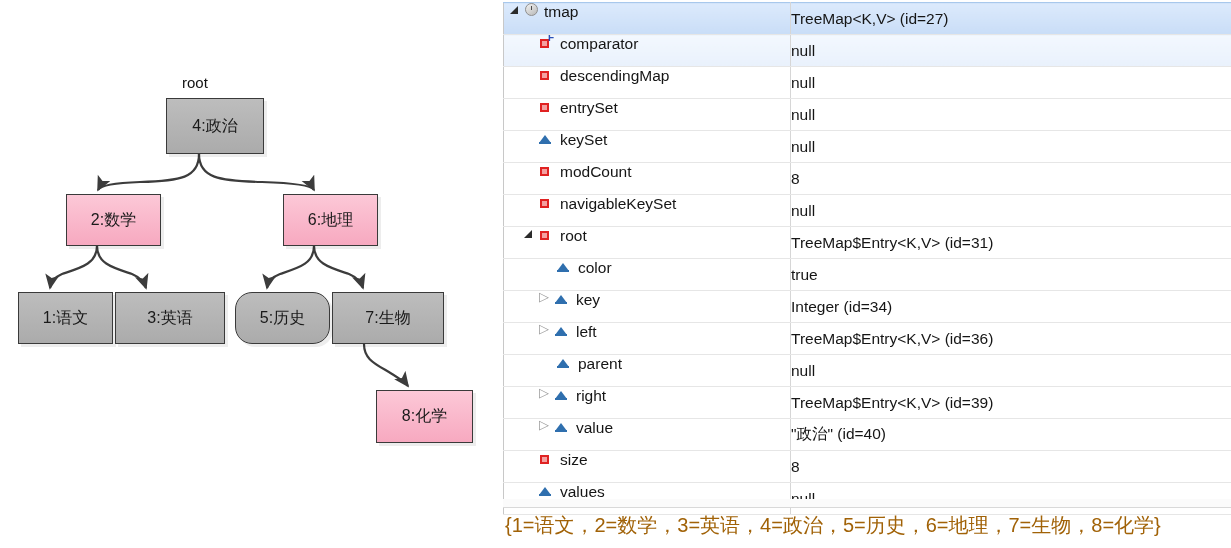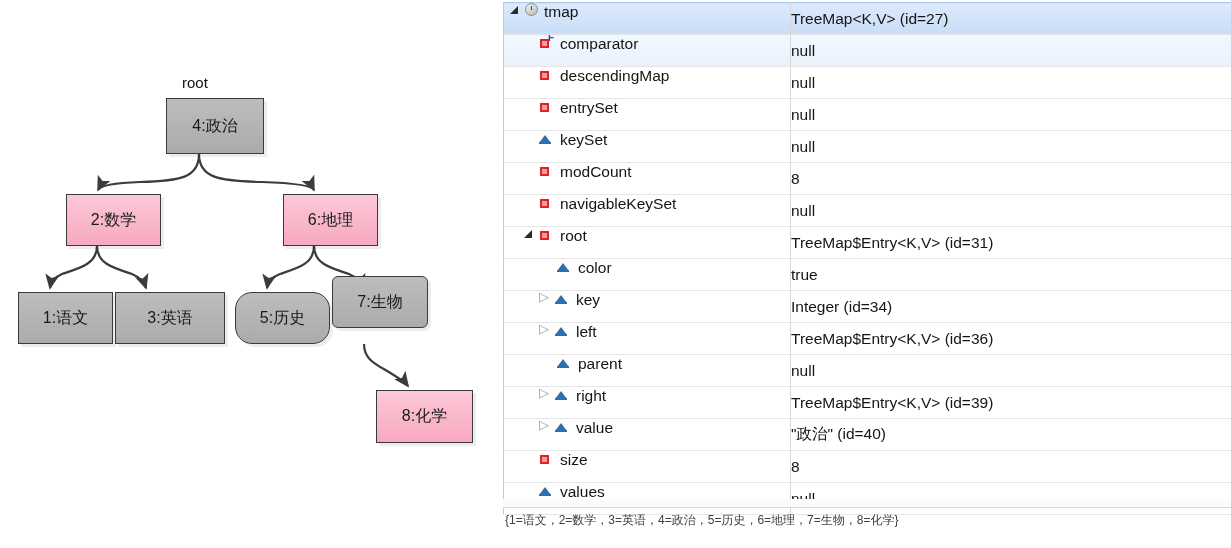--- a/index.html
+++ b/index.html
@@ -169,22 +169,22 @@
   .ind2 { width: 18px; flex: 0 0 18px; }
   .ind3 { width: 52px; flex: 0 0 52px; }
   .ind4 { width: 34px; flex: 0 0 34px; }
 
   .vname { font-size: 15.5px; color: #151515; }
 
   #map-toString {
     position: absolute;
     left: 8px; top: 512px;
     width: 726px;
-    font-size: 12px;
-    color: #404040;
+    font-size: 20px;
+    color: #a16207;
     white-space: nowrap;
   }
   #table-bottom-edge {
     position: absolute;
     left: 6px; top: 499px;
     width: 728px; height: 8px;
     border-bottom: 1px solid #d9d9d9;
     background: #fbfbfb;
   }
 </style>
@@ -218,21 +218,21 @@
   </svg>
 
   <div class="root-label" style="left:182px; top:74px;">root</div>
 
   <div class="node gray" style="left:150px; top:98px; width:98px; height:56px;">4:政治</div>
   <div class="node pink" style="left:50px; top:194px; width:95px; height:52px;">2:数学</div>
   <div class="node pink" style="left:267px; top:194px; width:95px; height:52px;">6:地理</div>
   <div class="node gray" style="left:2px; top:292px; width:95px; height:52px;">1:语文</div>
   <div class="node gray" style="left:99px; top:292px; width:110px; height:52px;">3:英语</div>
   <div class="node gray" style="left:219px; top:292px; width:95px; height:52px;border-radius:17px;">5:历史</div>
-  <div class="node gray" style="left:316px; top:276px; width:96px; height:52px;border-radius:6px;">7:生物</div>
+  <div class="node gray" style="left:316px; top:292px; width:112px; height:52px;">7:生物</div>
   <div class="node pink" style="left:360px; top:390px; width:97px; height:53px;">8:化学</div>
 </div>
 
 <div id="vars-panel">
   <table id="vars-table">
     <tbody>
 
       <tr class="selected">
         <td class="col-name">
           <div class="name-cell">

